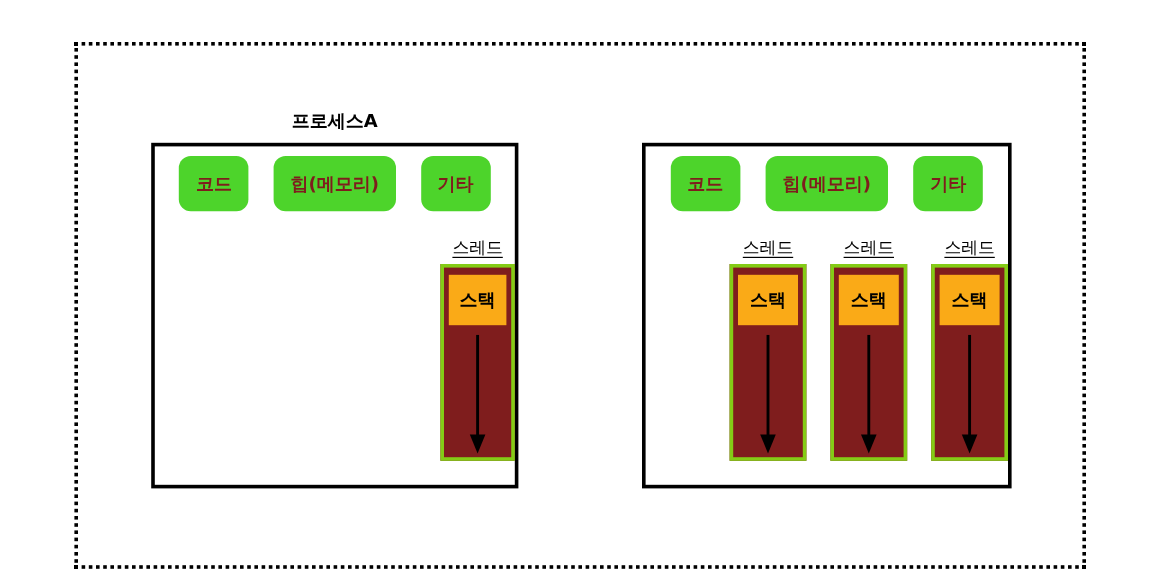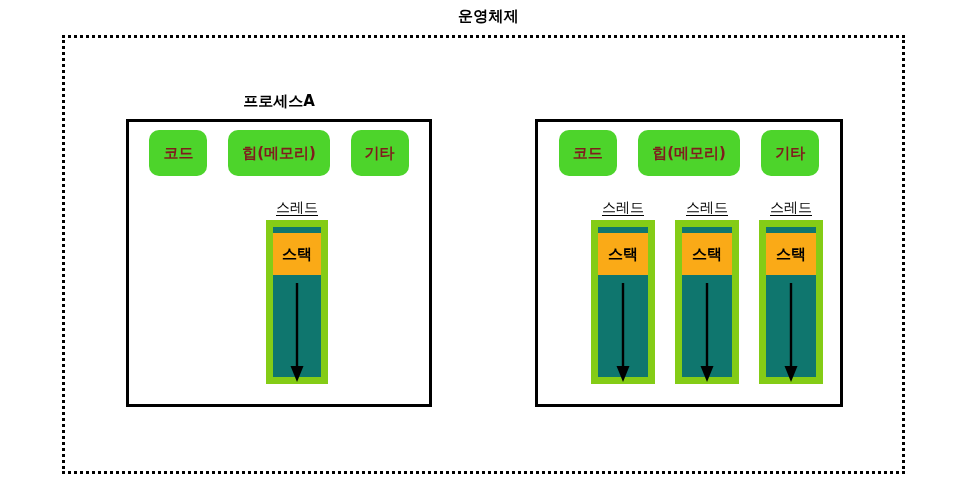--- a/index.html
+++ b/index.html
@@ -101,44 +101,44 @@
     box-sizing: border-box;
     white-space: nowrap;
   }
 
   
   .threads {
     position: absolute;
     left: 0;
     width: 100%;
     display: flex;
-    justify-content: center;
+    justify-content: flex-end;
     align-items: flex-start;
     box-sizing: border-box;
     padding-left: 36px;
   }
   .thread {
     position: relative;
     display: flex;
     flex-direction: column;
     align-items: center;
   }
   .thread-label {
     font-size: 14px;
     font-weight: normal;
     text-decoration: underline;
     text-underline-offset: 3px;
     line-height: 18px;
     margin-bottom: 4px;
     white-space: nowrap;
   }
   .thread-box {
-    border: 7px solid #84cc16;
-    box-sizing: border-box;
-    background: #0f766e;
+    border: 3px solid #84cc16;
+    box-sizing: border-box;
+    background: #7f1d1d;
     display: flex;
     flex-direction: column;
     align-items: center;
     position: relative;
   }
   .stack {
     background: #FAAA17;
     font-size: 15px;
     font-weight: bold;
     color: #000000;
@@ -165,21 +165,20 @@
   #process-b { left: 535px; top: 91px; width: 308px; height: 316px; }
   #process-b .threads { top: 76px; gap: 20px; }
   #process-b .thread-box { width: 64px; height: 164px; }
   #process-b .stack { width: 50px; height: 42px; }
 </style>
 </head>
 <body>
 
 <div class="canvas">
 
-  <div class="os-title">운영체제</div>
 
   <div class="os-box"></div>
 
   <div class="process" id="process-a">
     <div class="process-label">프로세스A</div>
 
     <div class="process-box">
 
       <div class="segments">
         <div class="segment">코드</div>

